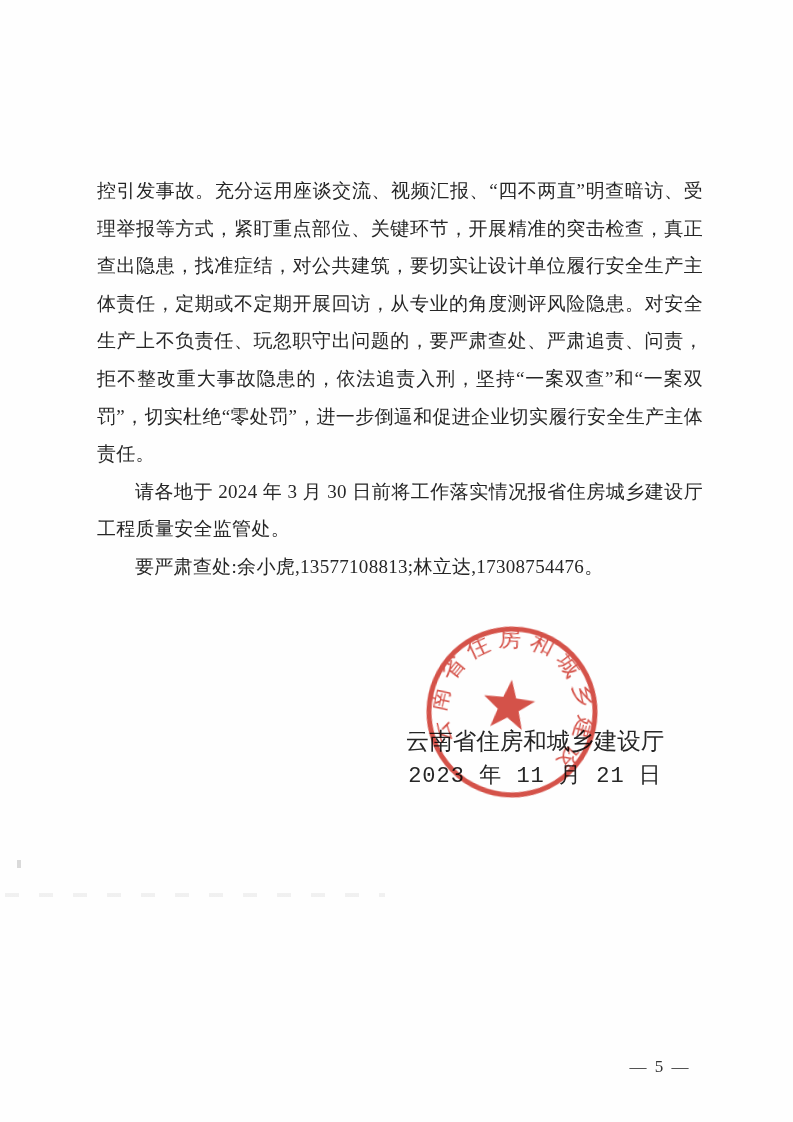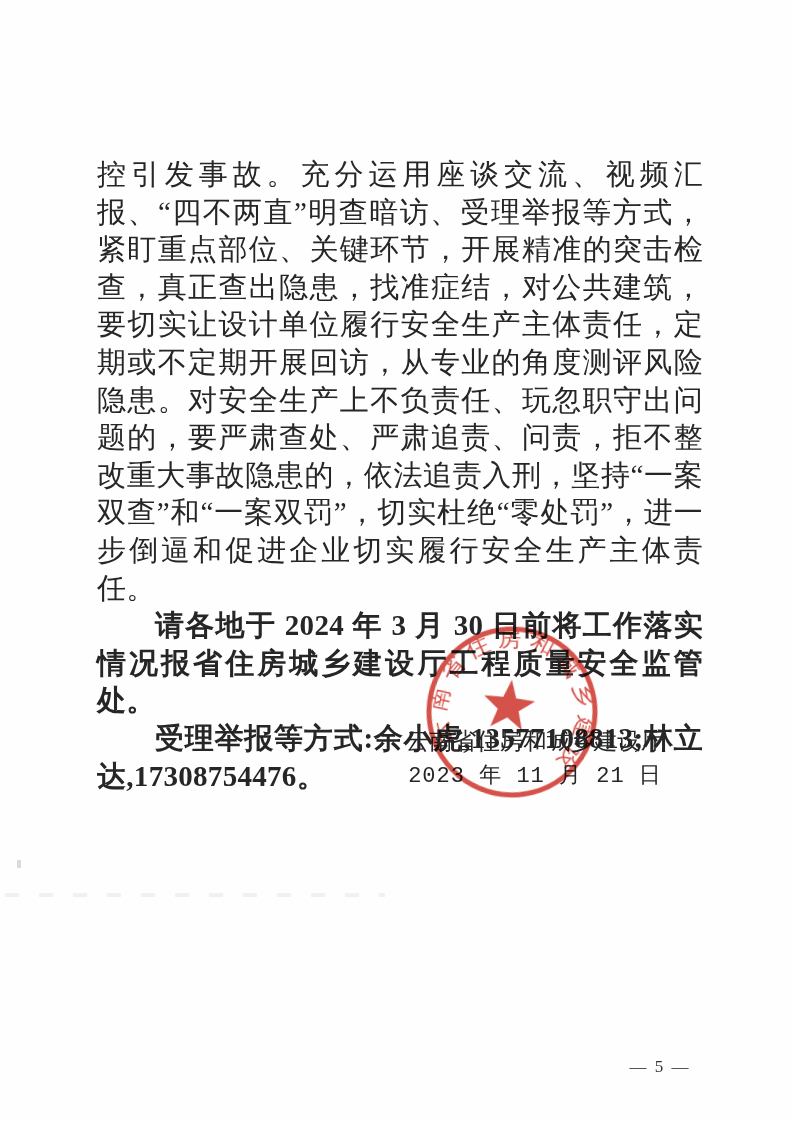--- a/index.html
+++ b/index.html
@@ -4,27 +4,27 @@
 <style>
   html,body{margin:0;padding:0;}
   body{
     width:793px;height:1122px;position:relative;overflow:hidden;
     background:#fdfdfd;
     font-family:"Liberation Serif","DejaVu Serif",serif;
     color:#222;
   }
   .page{position:absolute;inset:0;background:#fefefe;}
   .body-text{
-    position:absolute;left:97px;top:156px;width:606px;
-    font-size:29px;line-height:37.6px;letter-spacing:0.3px;
+    position:absolute;left:97px;top:172px;width:606px;
+    font-size:19px;line-height:37.6px;letter-spacing:0.3px;
     text-align:justify;text-align-last:left;word-break:break-all;
     color:#262626;
   }
   .body-text p{margin:0;}
-  .body-text p.indent{text-indent:2em;font-weight:bold;}
+  .body-text p.indent{text-indent:2em;}
   .signature{
     position:absolute;left:385px;top:727px;width:300px;
     text-align:center;z-index:1;color:#262626;
   }
   .signature .org{font-size:23.5px;line-height:28px;margin:0;}
   .signature .date{font-size:22px;line-height:26px;margin:9px 0 0 0;letter-spacing:1px;font-family:Liberation Mono, monospace;}
   .seal{
     position:absolute;left:420px;top:620px;width:184px;height:184px;
     z-index:2;mix-blend-mode:multiply;opacity:0.88;
     transform:rotate(7deg);filter:blur(0.3px);
@@ -46,21 +46,21 @@
   }
 </style>
 </head>
 <body>
 
 <div class="page">
 
   <div class="body-text">
     <p>控引发事故。充分运用座谈交流、视频汇报、“四不两直”明查暗访、受理举报等方式，紧盯重点部位、关键环节，开展精准的突击检查，真正查出隐患，找准症结，对公共建筑，要切实让设计单位履行安全生产主体责任，定期或不定期开展回访，从专业的角度测评风险隐患。对安全生产上不负责任、玩忽职守出问题的，要严肃查处、严肃追责、问责，拒不整改重大事故隐患的，依法追责入刑，坚持“一案双查”和“一案双罚”，切实杜绝“零处罚”，进一步倒逼和促进企业切实履行安全生产主体责任。</p>
     <p class="indent">请各地于 2024 年 3 月 30 日前将工作落实情况报省住房城乡建设厅工程质量安全监管处。</p>
-    <p class="indent">受理举报等方式:余小虎,13577108813;林立达,17308754476。</p>
+    <p class="indent">要严肃查处:余小虎,13577108813;林立达,17308754476。</p>
   </div>
 
   <div class="signature">
     <p class="org">云南省住房和城乡建设厅</p>
     <p class="date">2023 年 11 月 21 日</p>
   </div>
 
   <svg class="seal" viewBox="0 0 184 184" xmlns="http://www.w3.org/2000/svg" aria-hidden="true">
     <circle cx="92" cy="92" r="83" fill="none" stroke="#d03a30" stroke-width="5"></circle>
     <polygon fill="#d03a30" points="88,60 94.5,78.1 113.7,78.7 98.5,90.4 103.9,108.8 88,98 72.1,108.8 77.5,90.4 62.3,78.7 81.5,78.1"></polygon>

